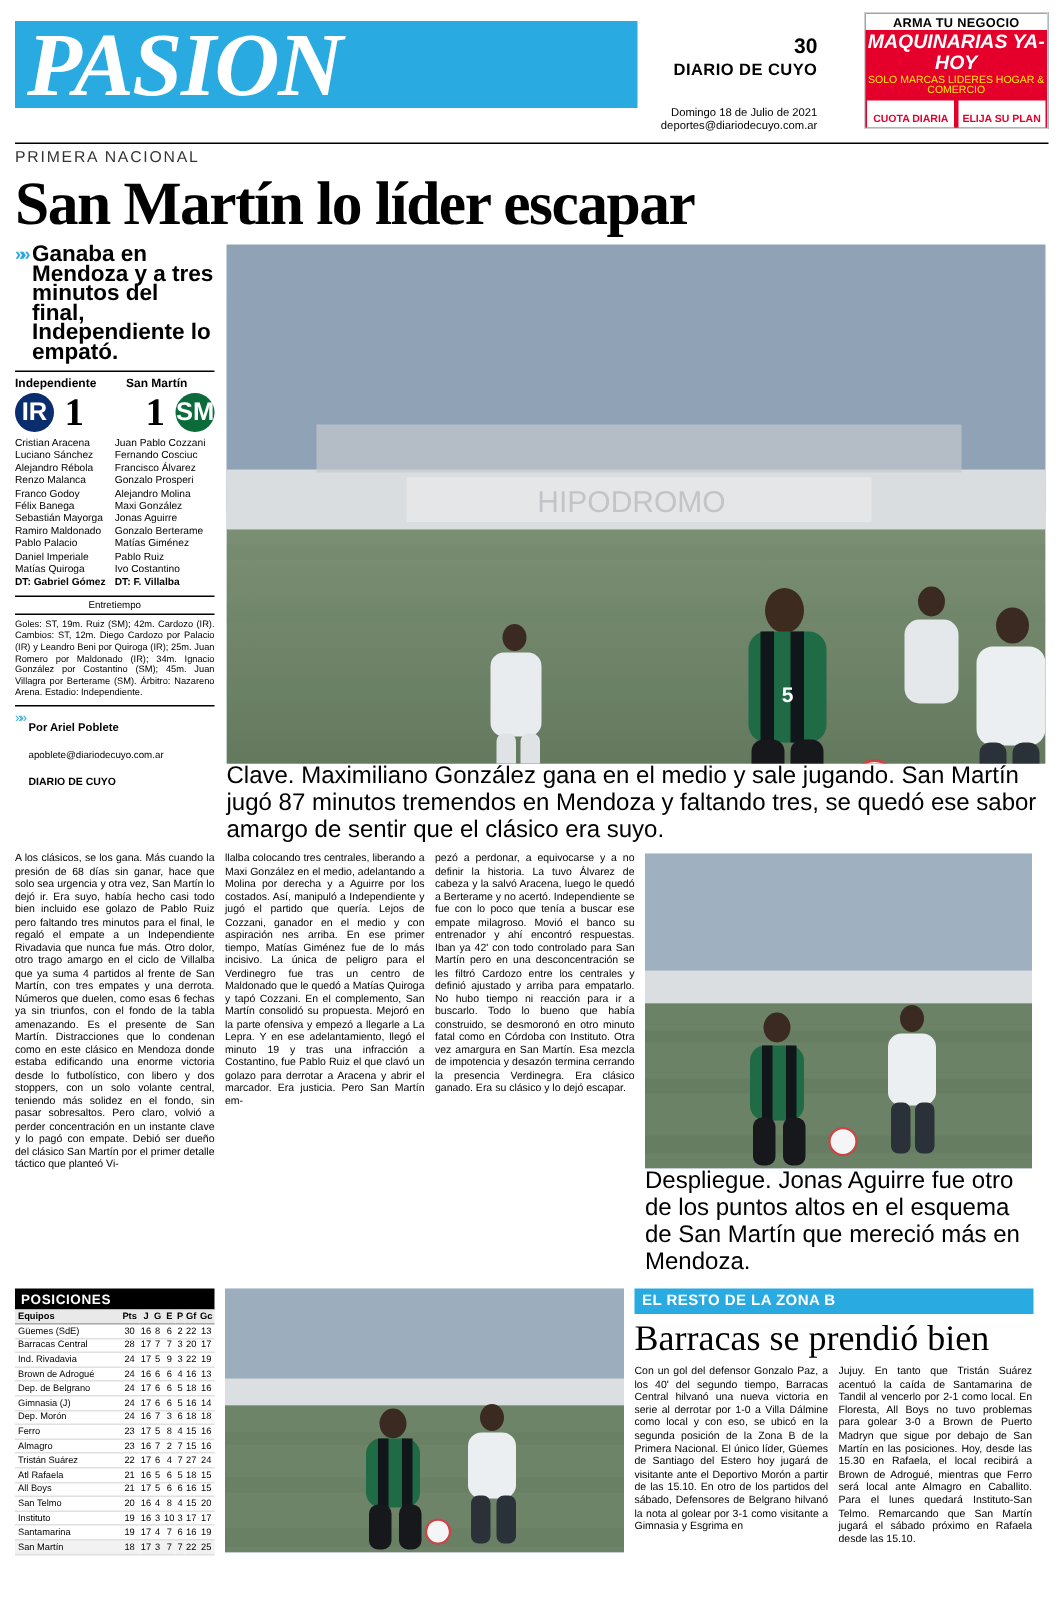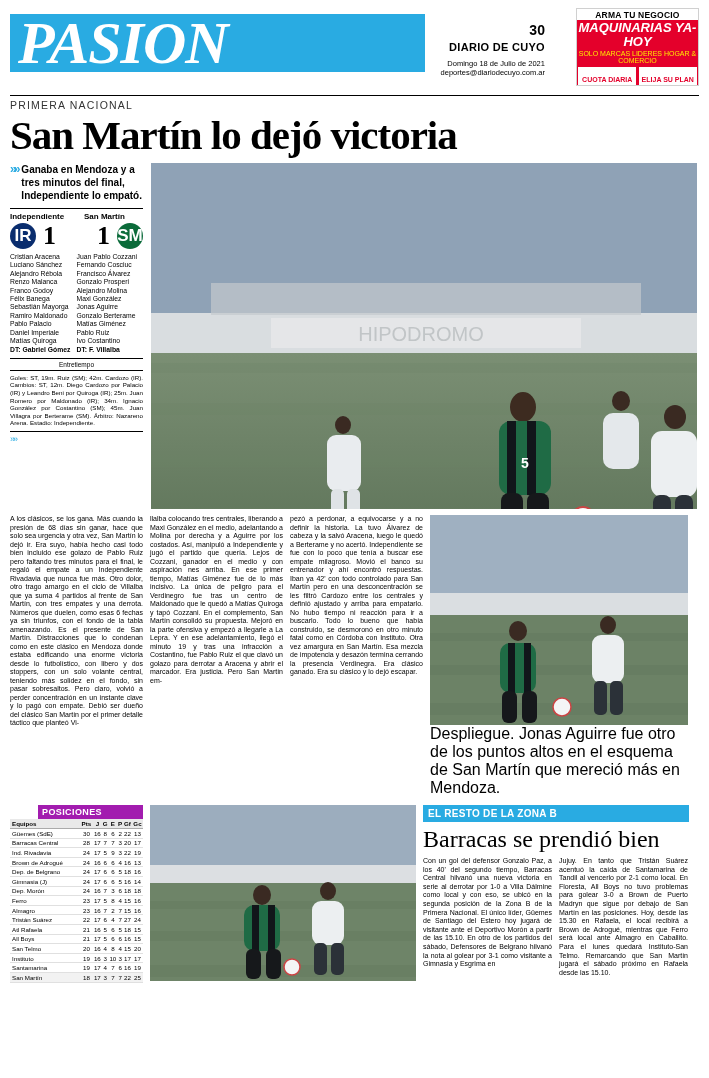--- a/index.html
+++ b/index.html
@@ -29,21 +29,21 @@
     font-size:60px; line-height:70px; letter-spacing:-1px;
     color:#ffffff; -webkit-text-stroke: 0px;
     text-align:left;
   }
   .masthead-mid {
     width:150px; padding-left:12px; padding-top:14px;
     text-align:right; padding-right:8px;
   }
   .pagenum { font-size:14px; font-weight:bold; margin-bottom:3px; }
   .diario { font-size:11px; font-weight:bold; letter-spacing:.3px; }
-  .fecha { font-size:7.5px; margin-top:6px; }
+  .fecha { font-size:7.5px; margin-top:17px; }
   .mail { font-size:7.5px; }
 
   
   .ad-top {
     width:134px; height:78px; border:1px solid #d0d0d0;
     position:relative; overflow:hidden; background:#0c4a6e;
     margin-left:auto;
   }
   .ad-top .ad-line1 {
     background:#ffffff; color:#000; font-size:8.5px; font-weight:bold;
@@ -79,21 +79,21 @@
     margin:2px 0 6px 0; letter-spacing:-1px;
   }
 
   
   .main-row { display:flex; gap:8px; }
   .col-left { width:133px; }
   .col-right { width:546px; }
 
   .bajada { display:flex; gap:4px; margin-bottom:6px; }
   .chev { color:#29ABE2; font-size:12px; font-weight:bold; line-height:12px; letter-spacing:-3px; }
-  .bajada-text { font-size:10px; font-weight:bold; line-height:13px; }
+  .bajada-text { font-size:15px; font-weight:bold; line-height:13px; }
 
   
   .ficha { border-top:1px solid #000; padding-top:3px; }
   .ficha-head { display:flex; align-items:center; gap:3px; font-size:8px; font-weight:bold; }
   .ficha-head .t1 { flex:1; }
   .ficha-head .t2 { flex:1; text-align:left; padding-left:12px; }
   .escudo {
     width:26px; height:26px; border-radius:50%;
     display:flex; align-items:center; justify-content:center;
     font-size:17px; font-weight:bold; color:#fff;
@@ -116,22 +116,22 @@
 
   
   .photo { position:relative; overflow:hidden; background:#b8c4d0; }
 
   
   .cuerpo { display:flex; gap:7px; margin-top:6px; }
   .cuerpo .c { font-size:7px; line-height:8.5px; text-align:justify; }
 
   
   .pos-title {
-    background:#a21caf; color:#fff; font-size:9px; font-weight:bold;
-    padding:2px 4px; letter-spacing:.4px;margin-left:28px;
+    background:#000000; color:#fff; font-size:9px; font-weight:bold;
+    padding:2px 4px; letter-spacing:.4px;
   }
   table.pos { width:100%; border-collapse:collapse; font-size:6.2px; }
   table.pos th { background:#e9e9e9; font-weight:bold; text-align:center; padding:1px 0; border-bottom:1px solid #aaa; }
   table.pos th.eq, table.pos td.eq { text-align:left; padding-left:2px; }
   table.pos td { text-align:center; padding:0.8px 0; border-bottom:1px solid #e0e0e0; }
   table.pos tr.hl td { background:#f2f2f2; }
 
   
   .zona-bar { background:#29ABE2; color:#fff; font-size:10px; font-weight:bold; padding:3px 5px; letter-spacing:.3px; }
   .zona-title { font-family:"Liberation Serif",serif; font-weight:normal; font-size:24px; line-height:26px; margin:4px 0 5px 0; }
@@ -160,21 +160,21 @@
       <div class="ad-yellow">SOLO MARCAS LIDERES   HOGAR &amp; COMERCIO</div>
       <div class="ad-mid">
         <div class="ad-box">CUOTA DIARIA</div>
         <div class="ad-box">ELIJA SU PLAN</div>
       </div>
 
     </div>
   </div>
 
   <div class="seccion">PRIMERA NACIONAL</div>
-  <div class="titulo-principal">San Martín lo dejó victoria</div>
+  <div class="titulo-principal">San Martín lo líder escapar</div>
 
   <div class="main-row">
 
     <div class="col-left">
       <div class="bajada">
         <span class="chev">»»</span>
         <span class="bajada-text">Ganaba en Mendoza y a tres minutos del final, Independiente lo empató.</span>
       </div>
 
       <div class="ficha">
@@ -219,20 +219,25 @@
             <li>Ivo Costantino</li>
             <li class="dt">DT: F. Villalba</li>
           </ul>
         </div>
 
         <div class="entretiempo">Entretiempo</div>
         <div class="datos">Goles: ST, 19m. Ruiz (SM); 42m. Cardozo (IR). Cambios: ST, 12m. Diego Cardozo por Palacio (IR) y Leandro Beni por Quiroga (IR); 25m. Juan Romero por Maldonado (IR); 34m. Ignacio González por Costantino (SM); 45m. Juan Villagra por Berterame (SM). Árbitro: Nazareno Arena. Estadio: Independiente.</div>
 
         <div class="firma">
           <span class="ch">»»</span>
+          <span>
+            <span class="firma-name">Por Ariel Poblete</span><br>
+            <span class="firma-mail">apoblete@diariodecuyo.com.ar</span><br>
+            <span class="firma-med">DIARIO DE CUYO</span>
+          </span>
         </div>
       </div>
     </div>
 
     <div class="col-right">
       <div class="photo" style="height:346px;">
         <svg width="546" height="390" viewBox="0 0 546 390" preserveAspectRatio="none">
           <defs>
             <linearGradient id="crowd" x1="0" y1="0" x2="0" y2="1">
               <stop offset="0%" stop-color="#93a7bb"></stop>
@@ -280,20 +285,21 @@
             <ellipse cx="524" cy="254" rx="11" ry="12" fill="#3a2a22"></ellipse>
             <rect x="500" y="268" width="46" height="66" rx="11" fill="#eceff1"></rect>
             <rect x="502" y="332" width="18" height="56" rx="7" fill="#2b3138"></rect>
             <rect x="524" y="332" width="18" height="56" rx="7" fill="#2b3138"></rect>
 
             <ellipse cx="470" cy="238" rx="9" ry="10" fill="#3a2a22"></ellipse>
             <rect x="452" y="250" width="36" height="56" rx="10" fill="#e4e8eb"></rect>
           </g>
         </svg>
       </div>
+      <div class="epigrafe">Clave. Maximiliano González gana en el medio y sale jugando. San Martín jugó 87 minutos tremendos en Mendoza y faltando tres, se quedó ese sabor amargo de sentir que el clásico era suyo.</div>
     </div>
   </div>
 
   <div class="cuerpo">
     <div class="c" style="width:133px">A los clásicos, se los gana. Más cuando la presión de 68 días sin ganar, hace que solo sea urgencia y otra vez, San Martín lo dejó ir. Era suyo, había hecho casi todo bien incluido ese golazo de Pablo Ruiz pero faltando tres minutos para el final, le regaló el empate a un Independiente Rivadavia que nunca fue más. Otro dolor, otro trago amargo en el ciclo de Villalba que ya suma 4 partidos al frente de San Martín, con tres empates y una derrota. Números que duelen, como esas 6 fechas ya sin triunfos, con el fondo de la tabla amenazando. Es el presente de San Martín. Distracciones que lo condenan como en este clásico en Mendoza donde estaba edificando una enorme victoria desde lo futbolístico, con libero y dos stoppers, con un solo volante central, teniendo más solidez en el fondo, sin pasar sobresaltos. Pero claro, volvió a perder concentración en un instante clave y lo pagó con empate. Debió ser dueño del clásico San Martín por el primer detalle táctico que planteó Vi-</div>
     <div class="c" style="width:133px">llalba colocando tres centrales, liberando a Maxi González en el medio, adelantando a Molina por derecha y a Aguirre por los costados. Así, manipuló a Independiente y jugó el partido que quería. Lejos de Cozzani, ganador en el medio y con aspiración nes arriba. En ese primer tiempo, Matías Giménez fue de lo más incisivo. La única de peligro para el Verdinegro fue tras un centro de Maldonado que le quedó a Matías Quiroga y tapó Cozzani.
 
 En el complemento, San Martín consolidó su propuesta. Mejoró en la parte ofensiva y empezó a llegarle a La Lepra. Y en ese adelantamiento, llegó el minuto 19 y tras una infracción a Costantino, fue Pablo Ruiz el que clavó un golazo para derrotar a Aracena y abrir el marcador. Era justicia. Pero San Martín em-</div>
     <div class="c" style="width:133px">pezó a perdonar, a equivocarse y a no definir la historia. La tuvo Álvarez de cabeza y la salvó Aracena, luego le quedó a Berterame y no acertó. Independiente se fue con lo poco que tenía a buscar ese empate milagroso. Movió el banco su entrenador y ahí encontró respuestas. Iban ya 42' con todo controlado para San Martín pero en una desconcentración se les filtró Cardozo entre los centrales y definió ajustado y arriba para empatarlo. No hubo tiempo ni reacción para ir a buscarlo. Todo lo bueno que había construido, se desmoronó en otro minuto fatal como en Córdoba con Instituto. Otra vez amargura en San Martín. Esa mezcla de impotencia y desazón termina cerrando la presencia Verdinegra. Era clásico ganado. Era su clásico y lo dejó escapar.</div>
     <div style="width:258px">

